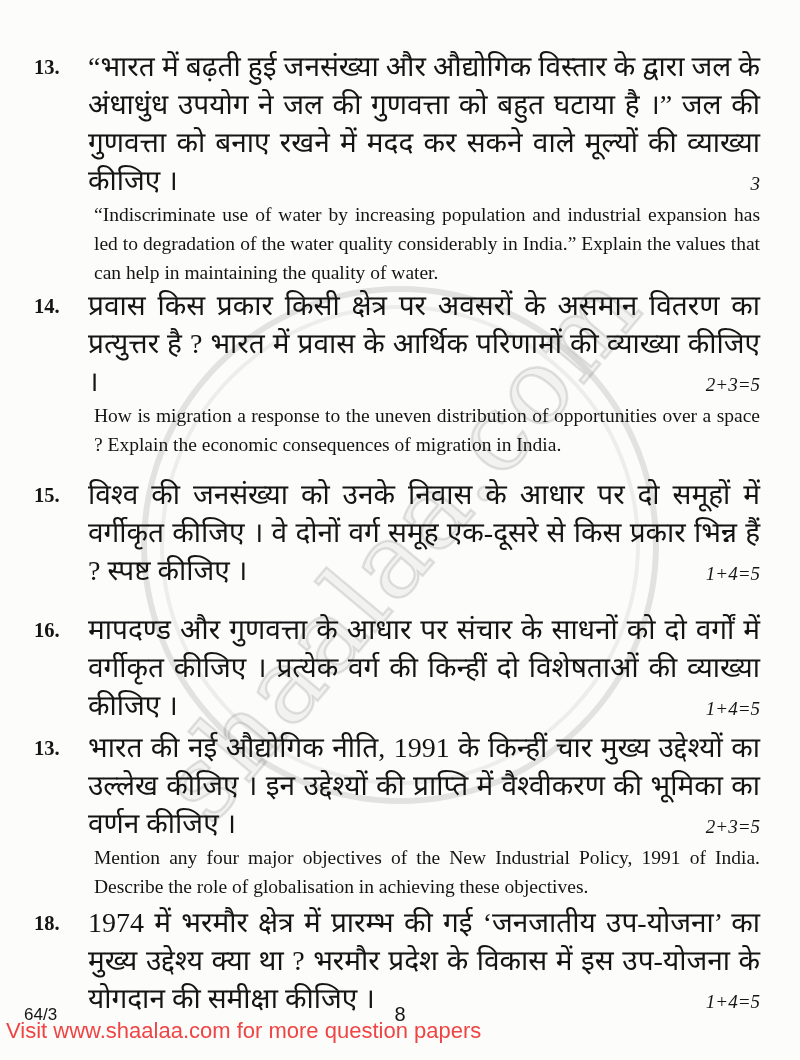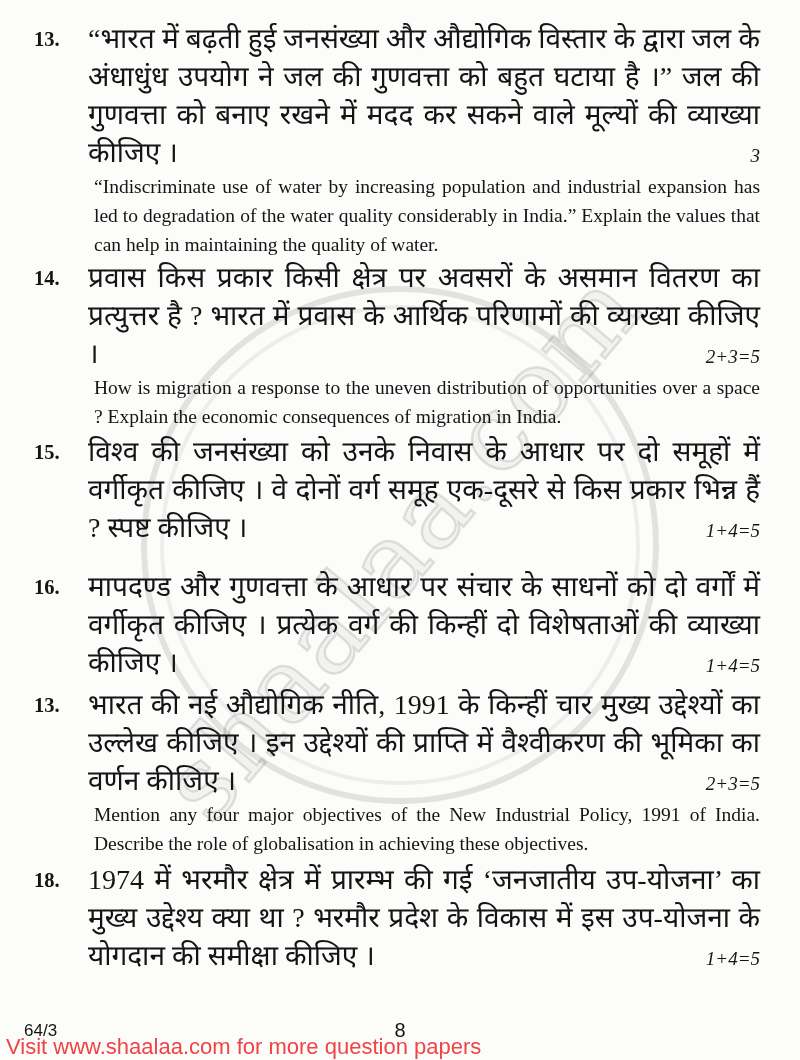--- a/index.html
+++ b/index.html
@@ -14,21 +14,21 @@
     width: 800px; height: 1060px;
     background: #fcfcfb;
     overflow: hidden;
   }
   .watermark {
     position: absolute; left: 0; top: 0;
     z-index: 0; pointer-events: none;
   }
   .questions {
     position: relative; z-index: 1;
-    padding: 20px 40px 0 34px;
+    padding: 48px 40px 0 34px;
   }
   .question { display: flex; align-items: flex-start; }
   .q-number {
     width: 54px; flex: 0 0 54px;
     font-weight: bold;
     font-size: 20.5px; line-height: 38px;
   }
   .q-body { flex: 1 1 auto; min-width: 0; }
   .q-hindi-wrap { position: relative; }
   .hindi {
@@ -41,25 +41,25 @@
     position: absolute; right: 0; bottom: 7px;
     font-style: italic;
     font-size: 19px; line-height: 1;
     white-space: nowrap;
   }
   .english {
     margin: 0 0 0 6px;
     font-size: 19.5px; line-height: 29px;
     text-align: justify;
   }
-  .mt-13 { margin-top: 2px; }
+  .mt-13 { margin-top: 17px; }
   .mt-21 { margin-top: 21px; }
   .mt-4  { margin-top: 4px; }
   .mt-3  { margin-top: 3px; }
-  .footer { position: absolute; left: 0; top: 0; width: 800px; height: 943px; z-index: 2; pointer-events: none; margin-top: 16px; }
+  .footer { position: absolute; left: 0; top: 0; width: 800px; height: 943px; z-index: 2; pointer-events: none; }
   .paper-code {
     position: absolute; left: 24px; top: 1006px;
     font-family: "Liberation Sans", sans-serif;
     font-size: 17px; line-height: 1;
   }
   .page-number {
     position: absolute; left: 50%; top: 1004px;
     transform: translateX(-50%);
     font-family: "Liberation Sans", sans-serif;
     font-size: 20px; line-height: 1;

